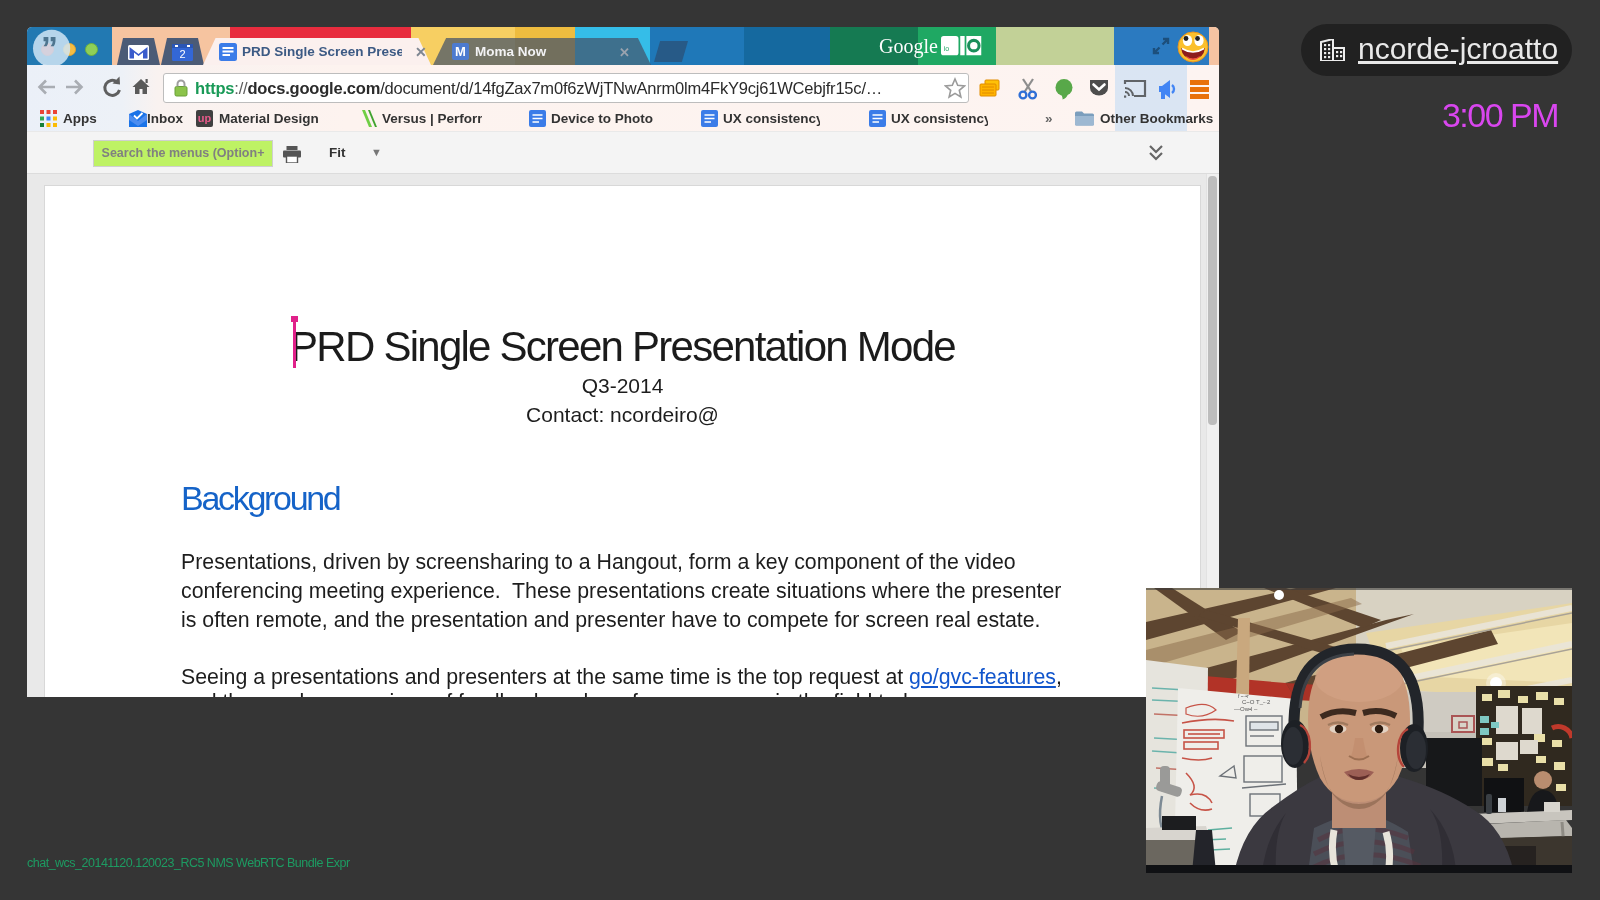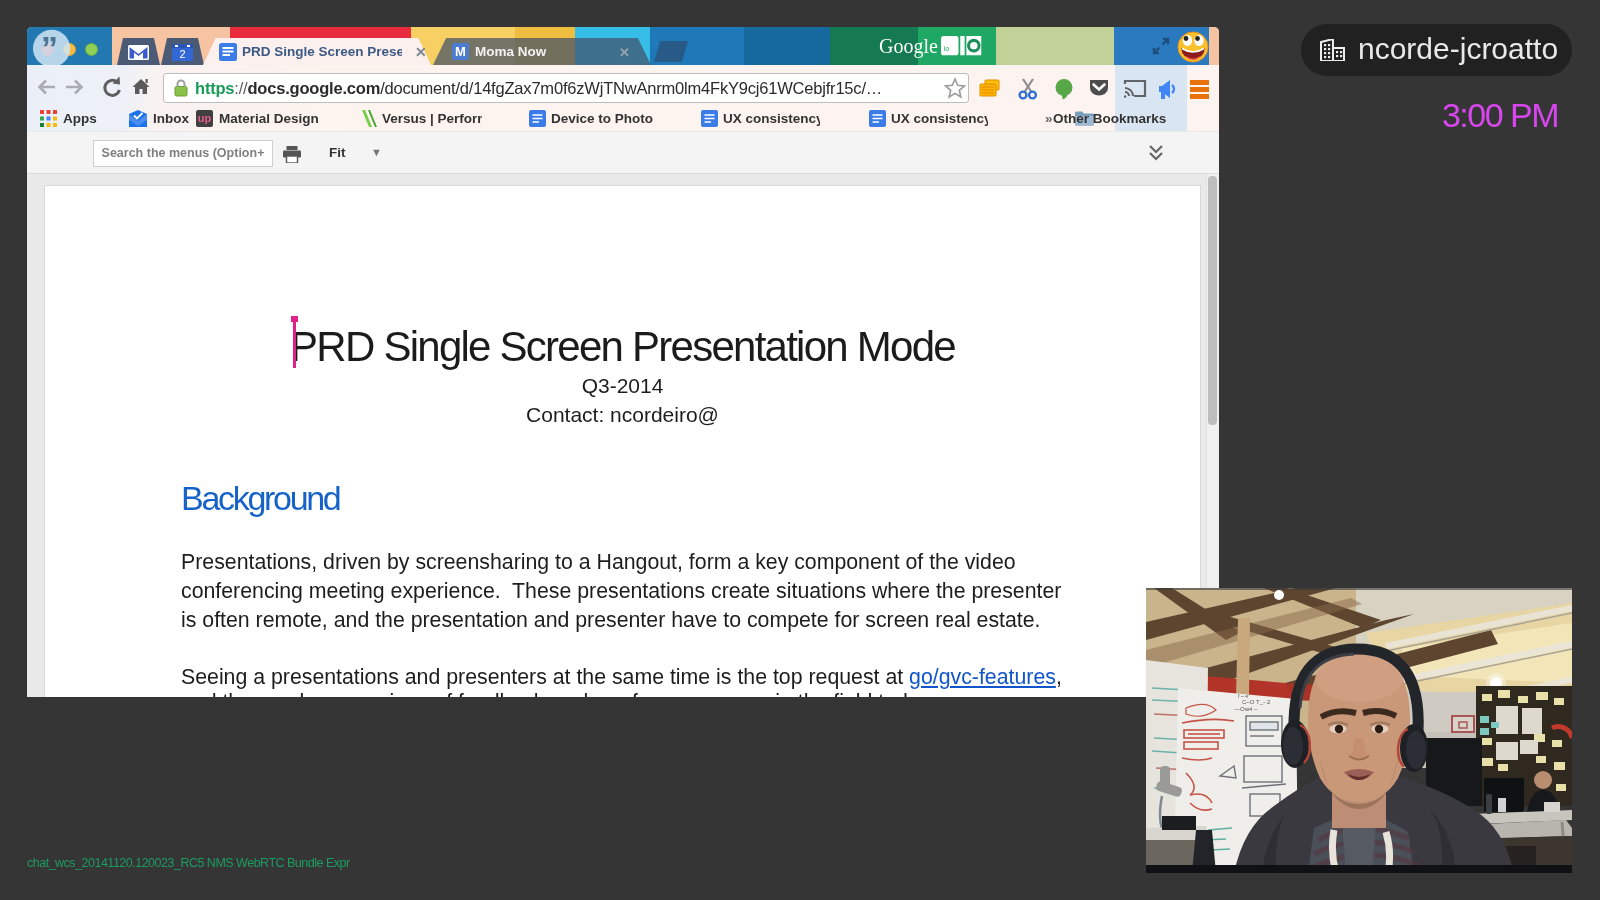--- a/index.html
+++ b/index.html
@@ -185,21 +185,21 @@
           <rect x="6.5" y="13" width="4" height="4" fill="#fbbc05"></rect>
           <rect x="13" y="13" width="4" height="4" fill="#fbbc05"></rect>
       </g>
     </svg>
     <div class="bmtext" style="left:36px;">Apps</div>
     <svg class="abs" style="left:102px;top:83px;" width="18" height="17" viewBox="0 0 18 17">
       <path d="M0 4 L9 0 L18 4 V17 H0 Z" fill="#1a73e8"></path>
       <path d="M0 4 L9 11 L18 4 V10 L9 16 L0 10 Z" fill="#4c8df0"></path>
       <path d="M5 5.5 L8 8.5 L13.5 3" stroke="#fff" stroke-width="1.8" fill="none"></path>
     </svg>
-    <div class="bmtext" style="left:126px;">Inbox</div>
+    <div class="bmtext" style="left:120px;">Inbox</div>
     <div class="abs" style="left:169px;top:83px;width:17px;height:17px;background:#404040;border-radius:2px;
       color:#e85a8a;font-size:11px;font-weight:bold;text-align:center;line-height:16px;">up</div>
     <div class="bmtext" style="left:192px;max-width:104px;overflow:hidden;">Material Design Insp</div>
     <svg class="abs" style="left:334px;top:83px;" width="16" height="17" viewBox="0 0 16 17">
       <path d="M1 0 L8 17 L11 17 L4 0 Z" fill="#6fce44"></path>
       <path d="M7 0 L14 17 L16 17 L9 0 Z" fill="#3fa32e"></path>
     </svg>
     <div class="bmtext" style="left:355px;max-width:100px;overflow:hidden;">Versus | Performanc</div>
     <svg class="abs" style="left:502px;top:83px;" width="17" height="17" viewBox="0 0 17 17">
       <rect width="17" height="17" rx="2" fill="#3b7ce8"></rect>
@@ -226,24 +226,24 @@
           <line x1="3.5" y1="8.5" x2="13.5" y2="8.5"></line>
           <line x1="3.5" y1="12" x2="10" y2="12"></line>
         </g>
     </svg>
     <div class="bmtext" style="left:864px;max-width:97px;overflow:hidden;">UX consistency in m</div>
     <div class="bmtext" style="left:1018px;color:#666;">»</div>
     <svg class="abs" style="left:1048px;top:84px;" width="19" height="15" viewBox="0 0 19 15">
       <path d="M0 2 a1.5 1.5 0 0 1 1.5 -1.5 H7 L9 2.5 H17.5 A1.5 1.5 0 0 1 19 4 V13 a1.5 1.5 0 0 1 -1.5 1.5 H1.5 A1.5 1.5 0 0 1 0 13 Z" fill="#7b9ebd"></path>
       <path d="M0 5 H19 V13 a1.5 1.5 0 0 1 -1.5 1.5 H1.5 A1.5 1.5 0 0 1 0 13 Z" fill="#9db8d2"></path>
     </svg>
-    <div class="bmtext" style="left:1026px;">Other Bookmarks</div>
+    <div class="bmtext" style="left:1073px;">Other Bookmarks</div>
 
     <div class="abs" style="left:0;top:105px;width:1192px;height:42px;background:#f4f4f4;border-bottom:1px solid #dcdcdc;"></div>
-    <div class="abs" style="left:66px;top:113px;width:180px;height:27px;background:#ffffff;border:1px solid #cfcfcf;
+    <div class="abs" style="left:66px;top:113px;width:180px;height:27px;background:#bef264;border:1px solid #cfcfcf;
       color:#808080;font-size:12.5px;font-weight:bold;line-height:25px;text-align:center;">Search the menus (Option+</div>
     <svg class="abs" style="left:256px;top:119px;" width="18" height="17" viewBox="0 0 18 17">
       <rect x="3.5" y="0" width="11" height="4" fill="#555"></rect>
       <rect x="0" y="4.5" width="18" height="7" rx="1" fill="#555"></rect>
       <rect x="3.5" y="10" width="11" height="7" fill="#fff" stroke="#555" stroke-width="1.4"></rect>
     </svg>
     <div class="abs" style="left:302px;top:118px;color:#333;font-size:13.5px;font-weight:bold;">Fit</div>
     <div class="abs" style="left:344px;top:119px;color:#777;font-size:11px;">▼</div>
     <svg class="abs" style="left:1121px;top:117px;" width="16" height="18" viewBox="0 0 16 18">
       <g fill="none" stroke="#666" stroke-width="2.2">
@@ -286,21 +286,21 @@
       <rect x="4" y="13" width="2.2" height="2.2"></rect>
         <rect x="8" y="13" width="2.2" height="2.2"></rect>
       <rect x="4" y="17" width="2.2" height="2.2"></rect>
         <rect x="8" y="17" width="2.2" height="2.2"></rect>
       <rect x="16" y="12" width="2.2" height="2.2"></rect>
         <rect x="20" y="12" width="2.2" height="2.2"></rect>
       <rect x="16" y="16" width="2.2" height="2.2"></rect>
         <rect x="20" y="16" width="2.2" height="2.2"></rect>
     </g>
   </svg>
-  <div class="abs" style="left:1358px;top:32px;color:#e9e9e9;font-size:30px;">ncorde-jcroatto</div>
+  <div class="abs" style="left:1358px;top:32px;color:#e9e9e9;font-size:30px;text-decoration:underline;">ncorde-jcroatto</div>
   <div class="abs" style="left:1393px;top:96px;width:165px;text-align:right;color:#d946ef;font-size:34px;letter-spacing:-1.5px;">3:00 PM</div>
 
   <div class="abs" style="left:27px;top:856px;color:#1d9b62;font-size:12.5px;letter-spacing:-0.5px;">chat_wcs_20141120.120023_RC5 NMS WebRTC Bundle Expr</div>
 
   <svg class="abs" id="webcam" style="left:1146px;top:588px;" width="426" height="285" viewBox="0 0 426 285">
 
     <rect x="0" y="0" width="426" height="160" fill="#c9b48c"></rect>
     <rect x="210" y="0" width="216" height="160" fill="#d8d2c2"></rect>
 
     <polygon points="220,45 426,15 426,115 240,100" fill="#e7d6a4"></polygon>

